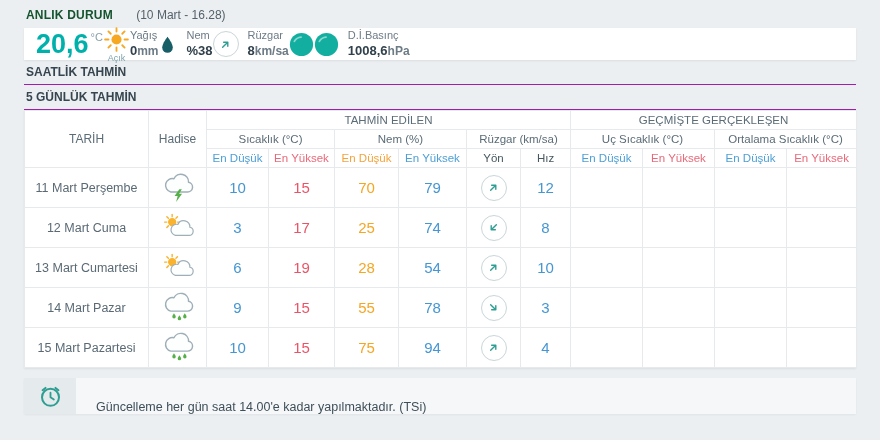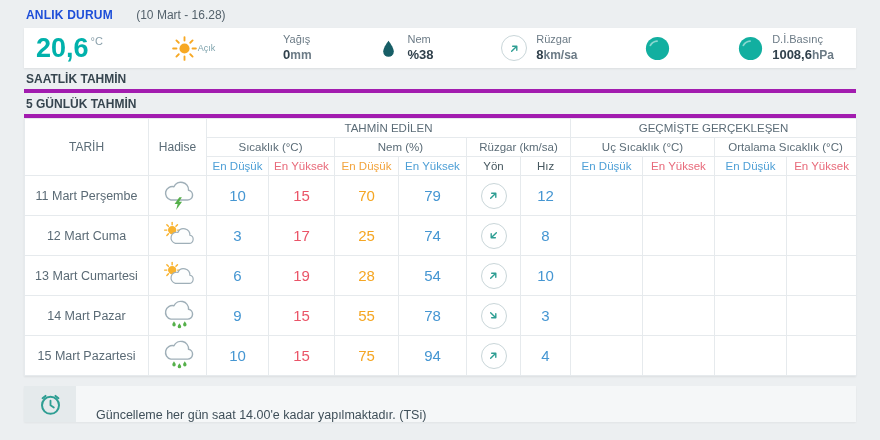--- a/index.html
+++ b/index.html
@@ -1,37 +1,37 @@
 <!DOCTYPE html>
 <html><head>
 <meta charset="utf-8">
 <style>
   *{box-sizing:border-box;margin:0;padding:0}
   html,body{width:880px;height:440px;overflow:hidden}
   body{background:#eceff1;font-family:"Liberation Sans",sans-serif;color:#37474f}
   .page{padding:0 24px}
   
   .top-bar{padding:8px 2px 6px;font-size:12px}
-  .top-bar .t{font-weight:bold;color:#1d4ed8;letter-spacing:.2px}
+  .top-bar .t{font-weight:bold;color:#14532d;letter-spacing:.2px}
   .top-bar .s{color:#54626c;margin-left:20px}
   
-  .current{background:#fff;height:40px;display:flex;align-items:center;box-shadow:0 1px 2px rgba(0,0,0,.07);padding:0 22px 0 12px;justify-content:space-between}
+  .current{background:#fff;height:32px;display:flex;align-items:center;box-shadow:0 1px 2px rgba(0,0,0,.07);padding:0 22px 0 12px;}
   .temp{display:flex;align-items:flex-start}
   .temp .val{font-size:27px;font-weight:bold;color:#00b1ab;line-height:1.05}
   .temp .unit{font-size:11px;color:#8aa0ab;margin:1px 0 0 2px}
-  .cond{display:flex;flex-direction:row;align-items:center;line-height:1}
+  .cond{display:flex;flex-direction:column;align-items:center;line-height:1}
   .cond .lbl{font-size:9px;color:#7fa3ad;margin-top:1px}
   .metric{display:flex;align-items:center;gap:9px}
   .metric .txt{line-height:1.25}
   .metric .lbl{font-size:11px;color:#6c7b86}
   .metric .val{font-size:13px;font-weight:bold;color:#31414c}
   .metric .u{font-weight:bold;color:#6c7b86;font-size:12px}
   .wind-circle{width:26px;height:26px;border:1.5px solid #c9d6d9;border-radius:50%;display:inline-flex;align-items:center;justify-content:center;background:#fff}
   
-  .section-bar{height:25px;display:flex;align-items:center;padding:0 2px;font-size:12px;font-weight:bold;color:#36454f;border-bottom:4px solid #a21caf;cursor:pointer}
+  .section-bar{height:25px;display:flex;align-items:center;padding:0 2px;font-size:12px;font-weight:bold;color:#36454f;border-bottom:1px solid #a21caf;cursor:pointer}
   .section-bar:first-of-type{margin-top:4px;border-top:1px solid #f7f9fa}
   
   .table-card{background:#fff;box-shadow:0 1px 2px rgba(0,0,0,.07)}
   table{width:100%;border-collapse:collapse;table-layout:fixed}
   th,td{border:1px solid #e6eaed;text-align:center;vertical-align:middle}
   thead th{font-weight:normal;color:#5b6c77;font-size:11.5px;height:19px;padding:1px 0}
   .th-date,.th-event{font-size:12px;color:#5b6c77}
   .h-blue{color:#4d9fd6}.h-red{color:#e86a7a}.h-orange{color:#f2a33c}.h-dark{color:#46575f}
   tbody td{height:40px;font-size:15px}
   td.c-date{font-size:12.5px;color:#5a6a75}

